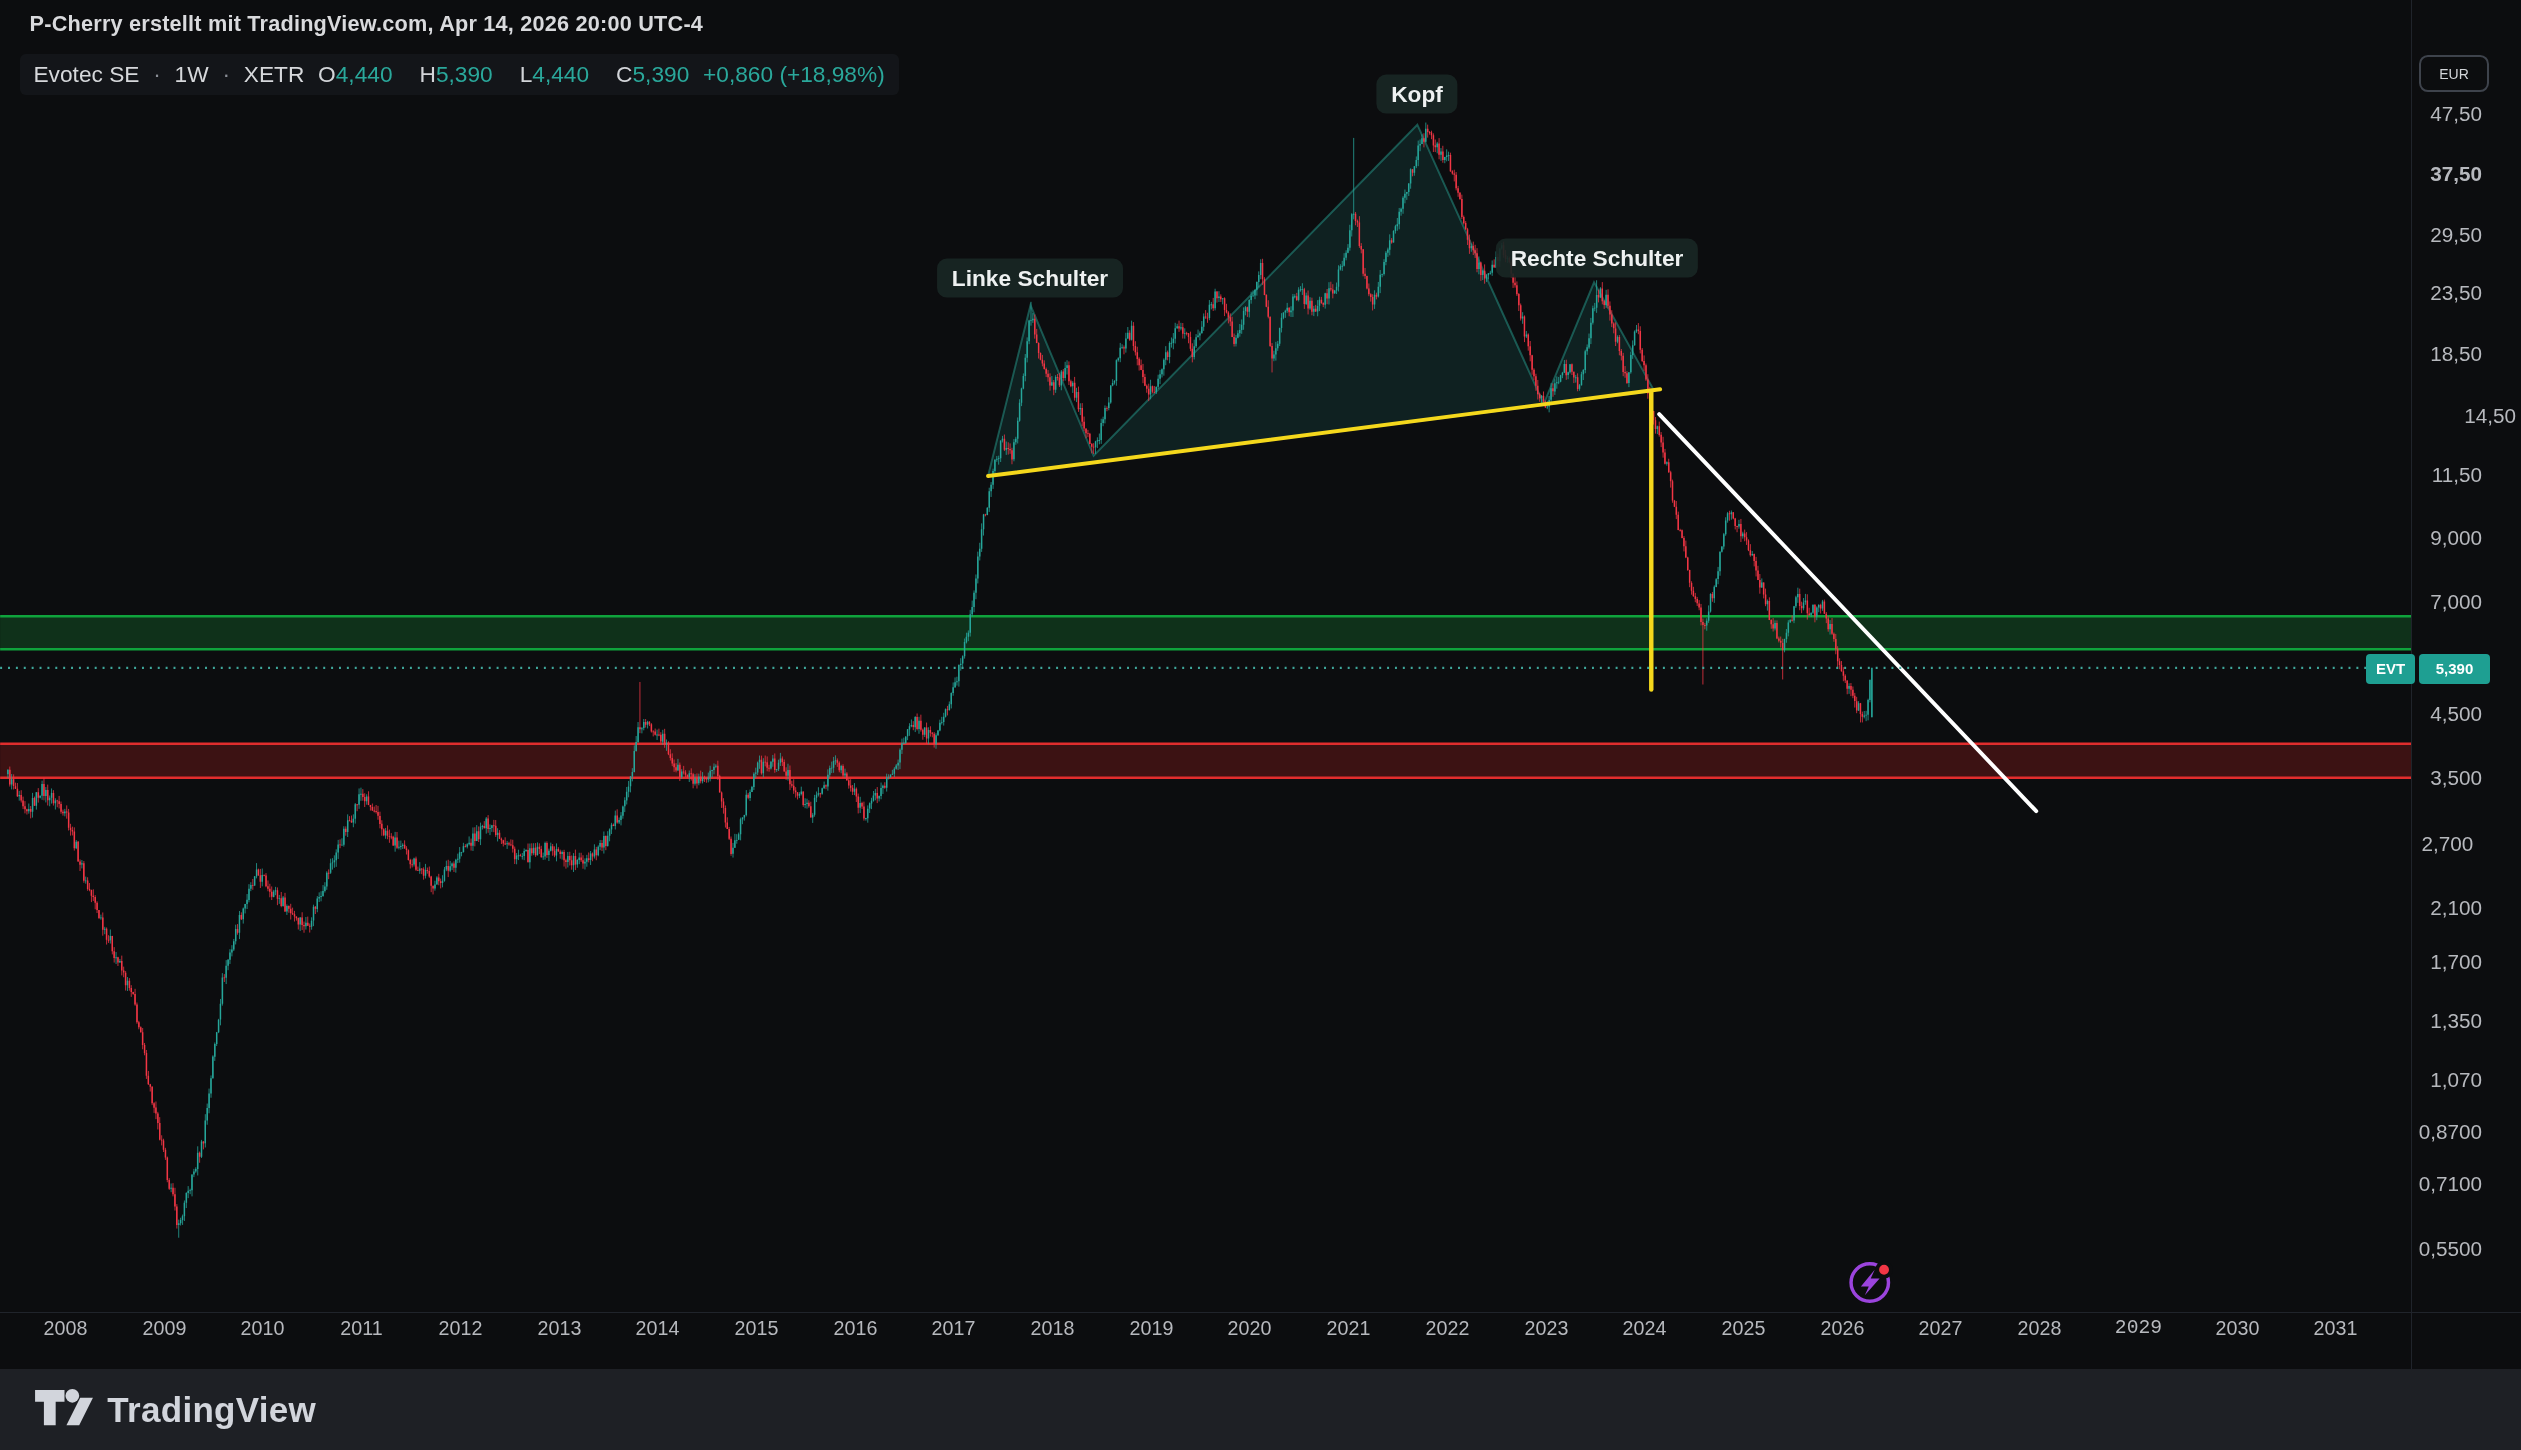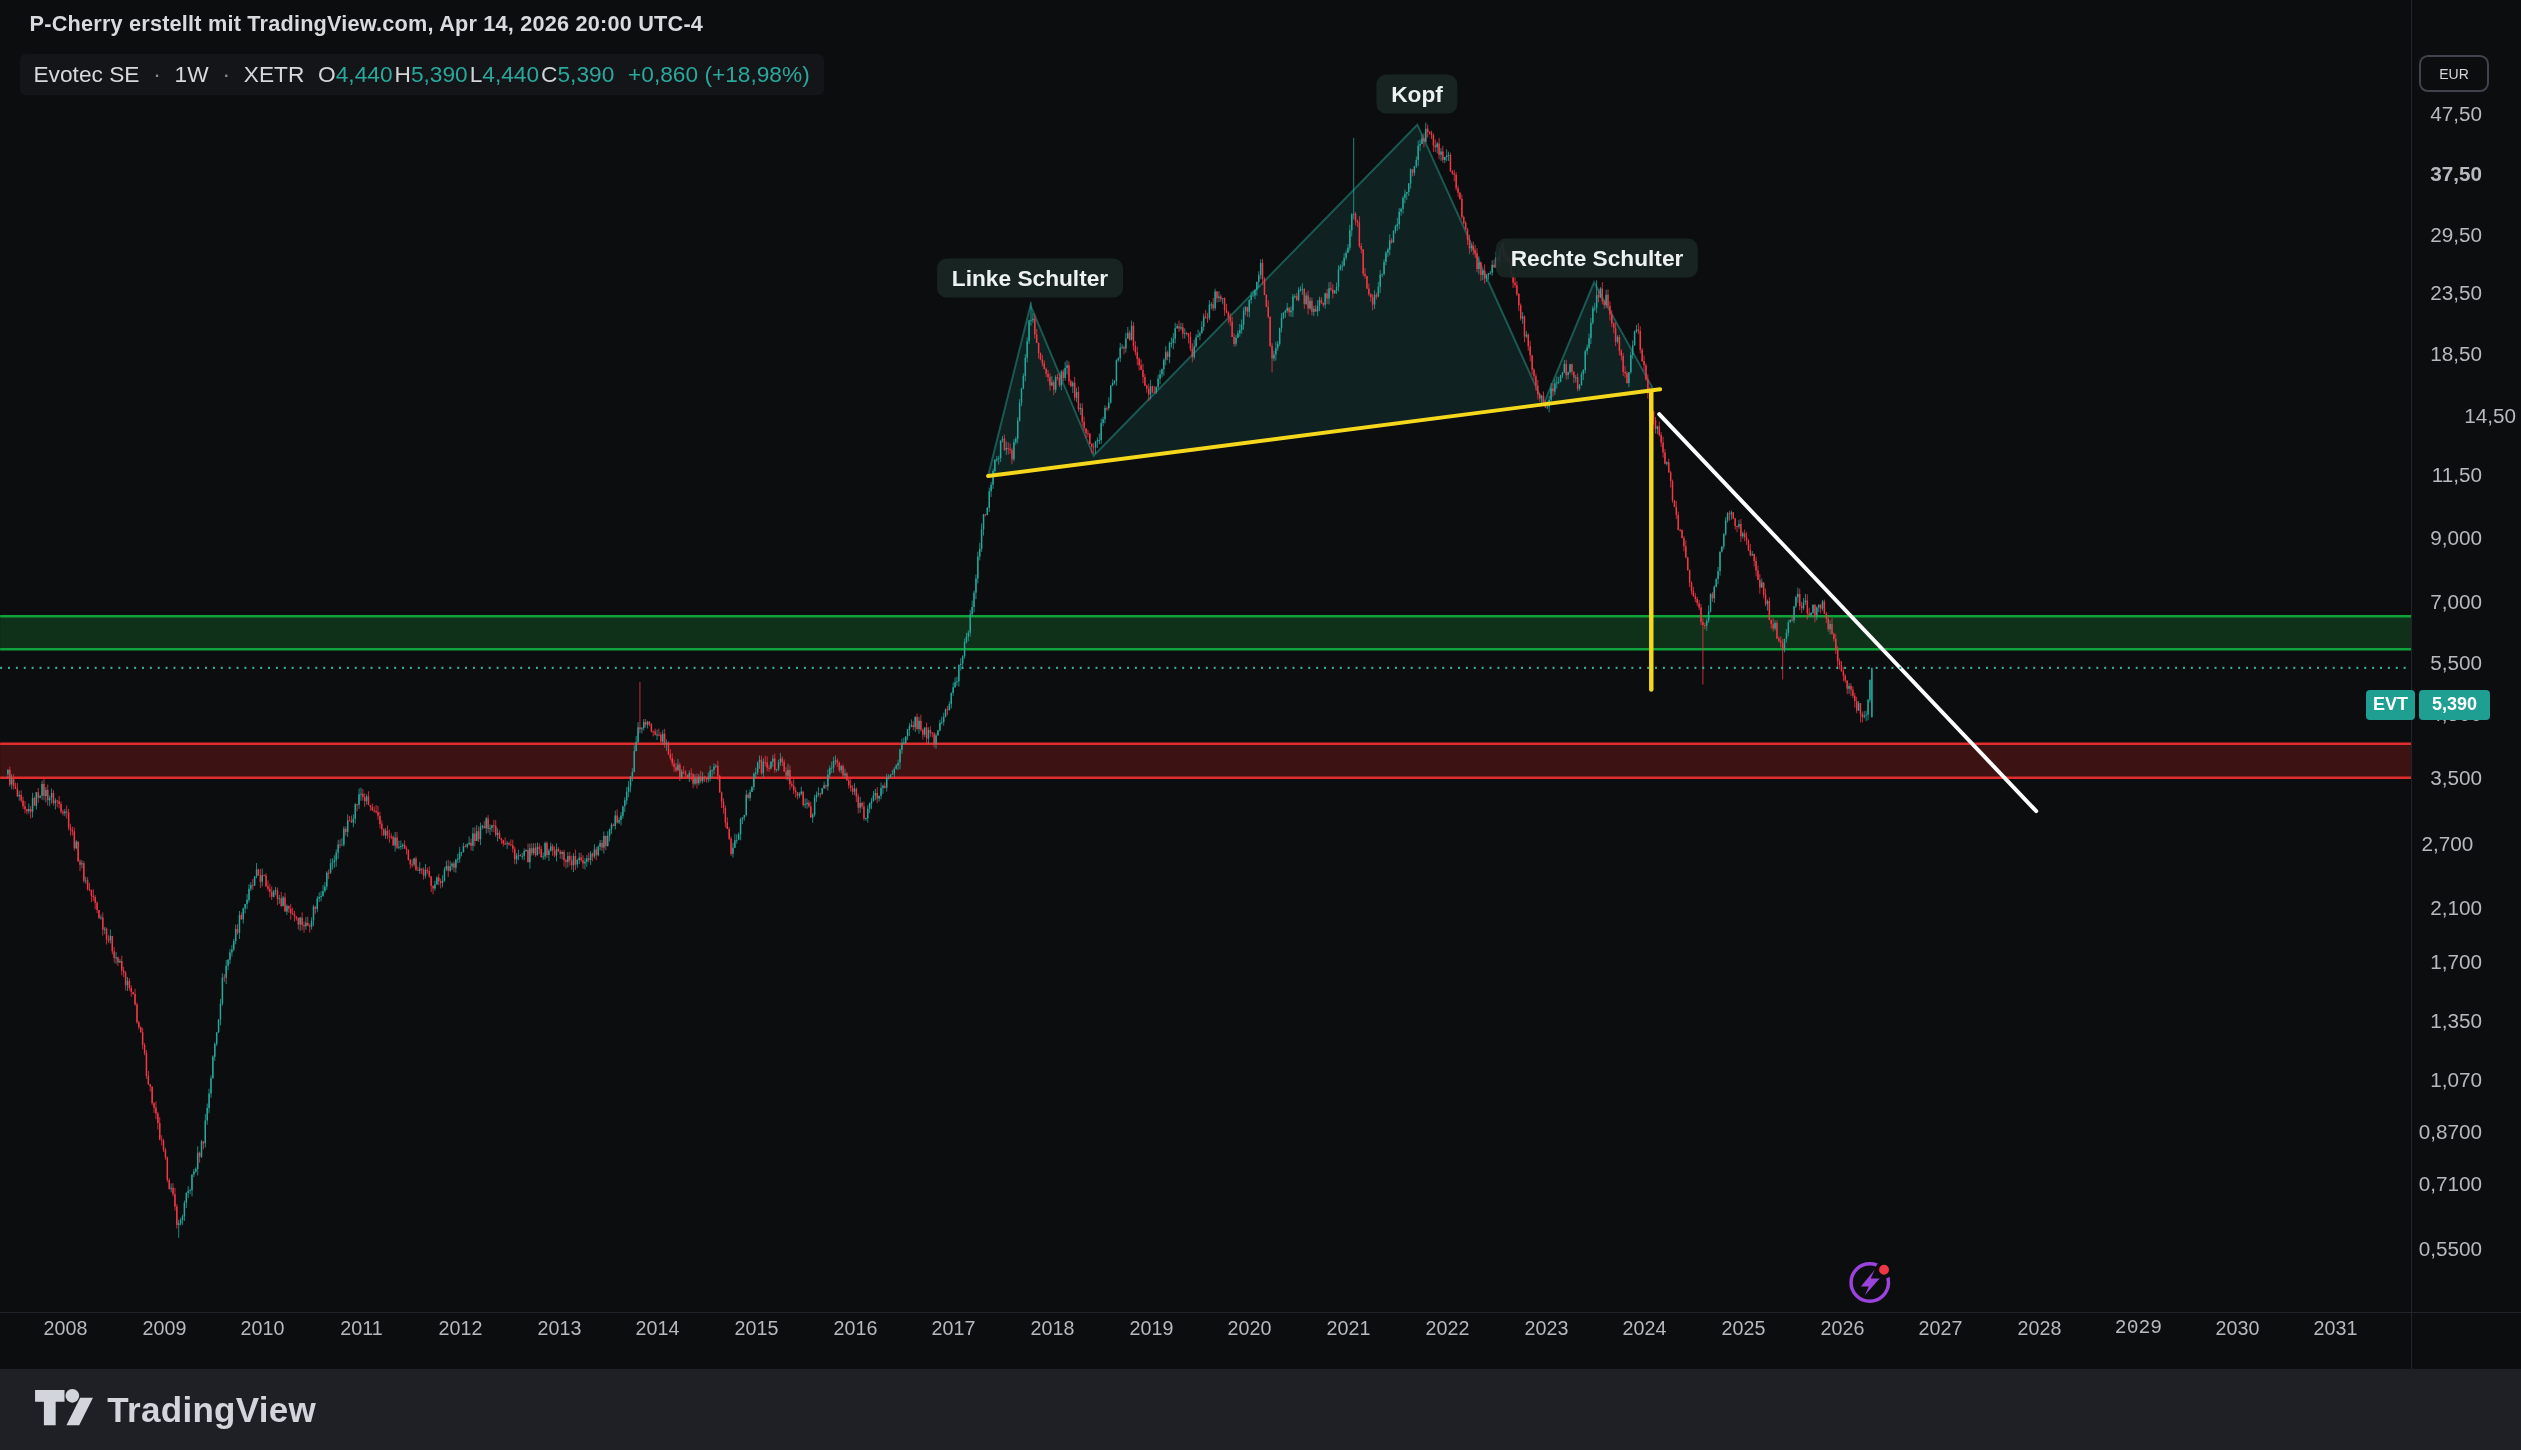--- a/index.html
+++ b/index.html
@@ -5,29 +5,29 @@
   html,body{margin:0;padding:0;background:#0c0d0f;}
   #stage{position:relative;width:2522px;height:1450px;background:#0c0d0f;overflow:hidden;
          font-family:"Liberation Sans",sans-serif;}
   #chart-svg{position:absolute;left:0;top:0;}
   .abs{position:absolute;}
   #attribution{left:29.6px;top:10.8px;font-size:21.7px;font-weight:600;color:#d9dadd;letter-spacing:0.2px;}
   #legend{left:19.7px;top:54px;display:inline-flex;align-items:center;gap:13.8px;
           background:rgba(21,23,27,.85);border-radius:5.9px;padding:6.9px 13.8px;font-size:22.7px;}
   #legend .sym{color:#d6d8db;font-weight:500;}
   #legend .dot{color:#8b8f97;}
-  #legend .ohlc{display:inline-flex;gap:2px;}
+  #legend .ohlc{display:inline-flex;gap:27px;}
   #legend .k{color:#d2d4d8;}
   #legend .v{color:#2aa89b;}
   #legend .chg{color:#2aa89b;}
   .tick-label{position:absolute;left:2413px;width:69px;text-align:right;font-size:20.7px;color:#b7b9be;}
   .year-label{position:absolute;top:1317px;width:69px;margin-left:-34px;text-align:center;font-size:19.7px;color:#b7b9be;}
   #eur-btn{left:2419px;top:55px;width:70px;height:37px;border:2px solid #3e434c;border-radius:8.9px;
            color:#d3d6da;font-size:14px;display:flex;align-items:center;justify-content:center;box-sizing:border-box;}
-  .chip{position:absolute;top:690px;height:29.6px;background:#1e9f92;color:#fff;font-weight:700;font-size:18px;
+  .chip{position:absolute;top:654px;height:29.6px;background:#1e9f92;color:#fff;font-weight:700;font-size:15px;
         display:flex;align-items:center;justify-content:center;border-radius:3.9px;}
   #chip-ticker{left:2366px;width:49px;}
   #chip-price{left:2419px;width:71px;}
   .pat-label{position:absolute;transform:translate(-50%,-50%);background:rgba(25,38,36,.92);
              color:#eef1f1;font-size:22.7px;font-weight:600;padding:5.9px 14.8px;border-radius:9.9px;white-space:nowrap;}
   #footer{left:0;top:1369px;width:2522px;height:81px;background:#1e2025;display:flex;align-items:center;text-align:right;}
   #brand-text{color:#d2d5dc;font-size:35px;font-weight:700;margin-left:11.8px;letter-spacing:0.3px;}
   #axis-vline{left:2411px;top:0;width:1px;height:1369px;background:#20242b;}
   #axis-hline{left:0;top:1312px;width:2522px;height:1px;background:#20242b;}
 </style>

